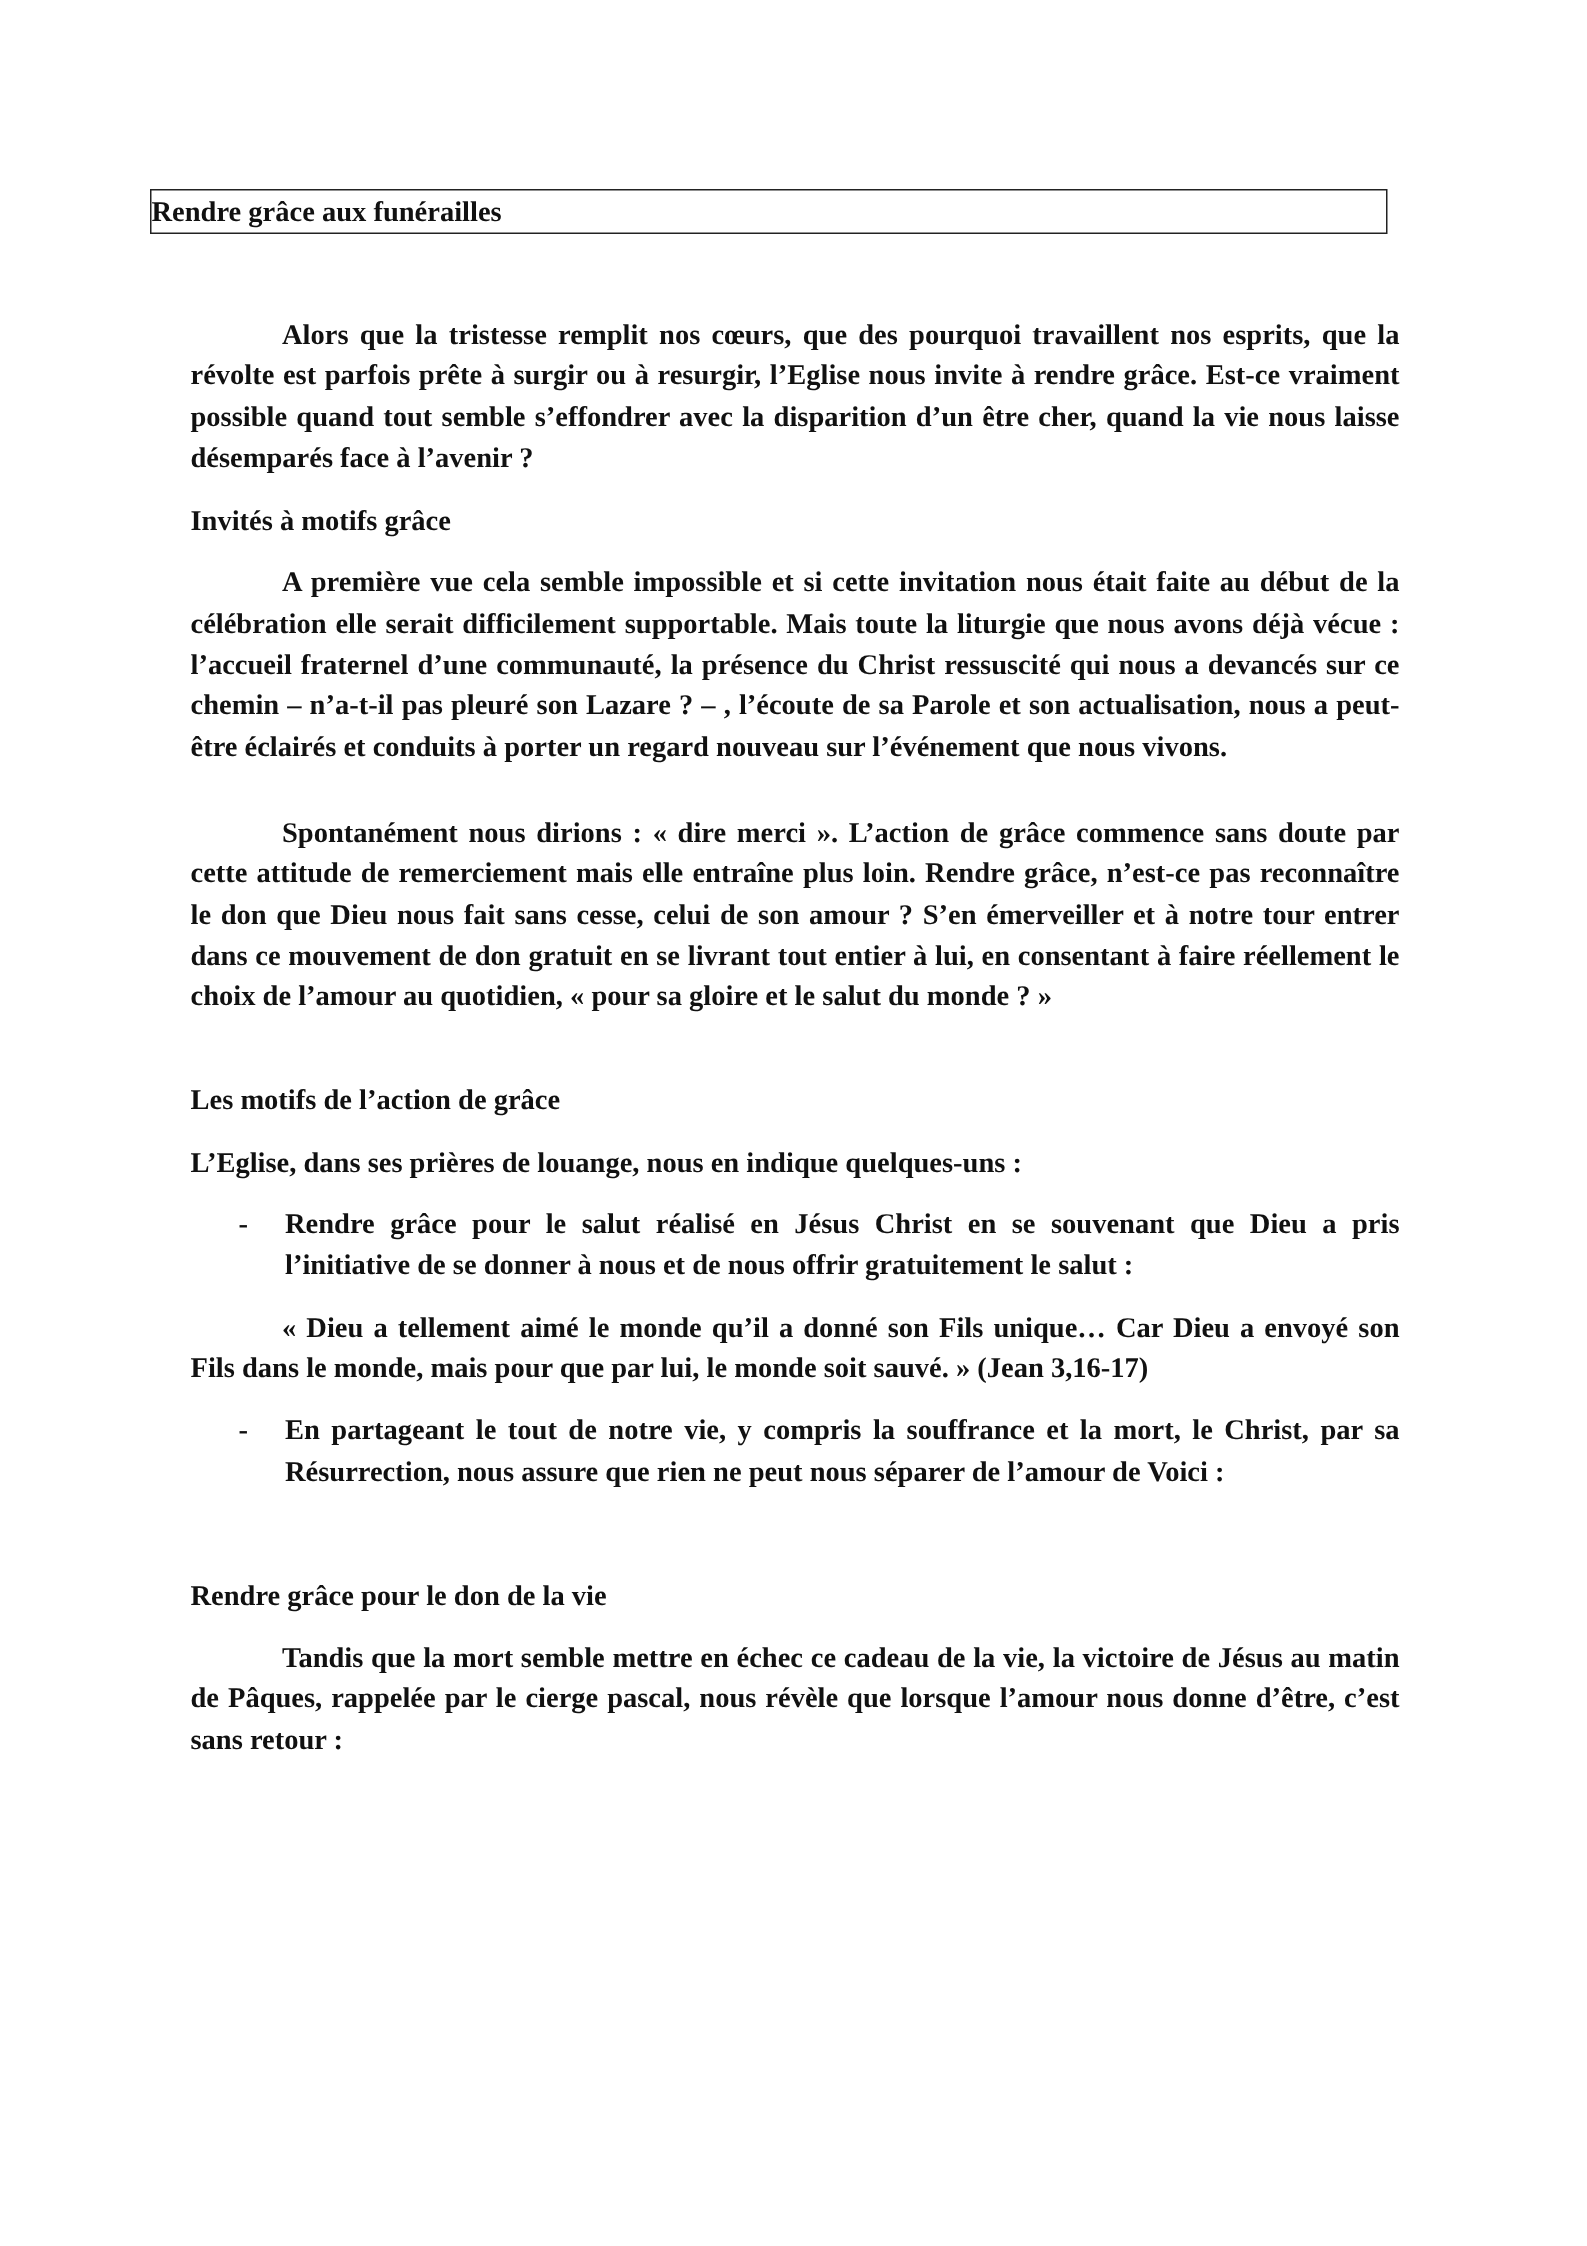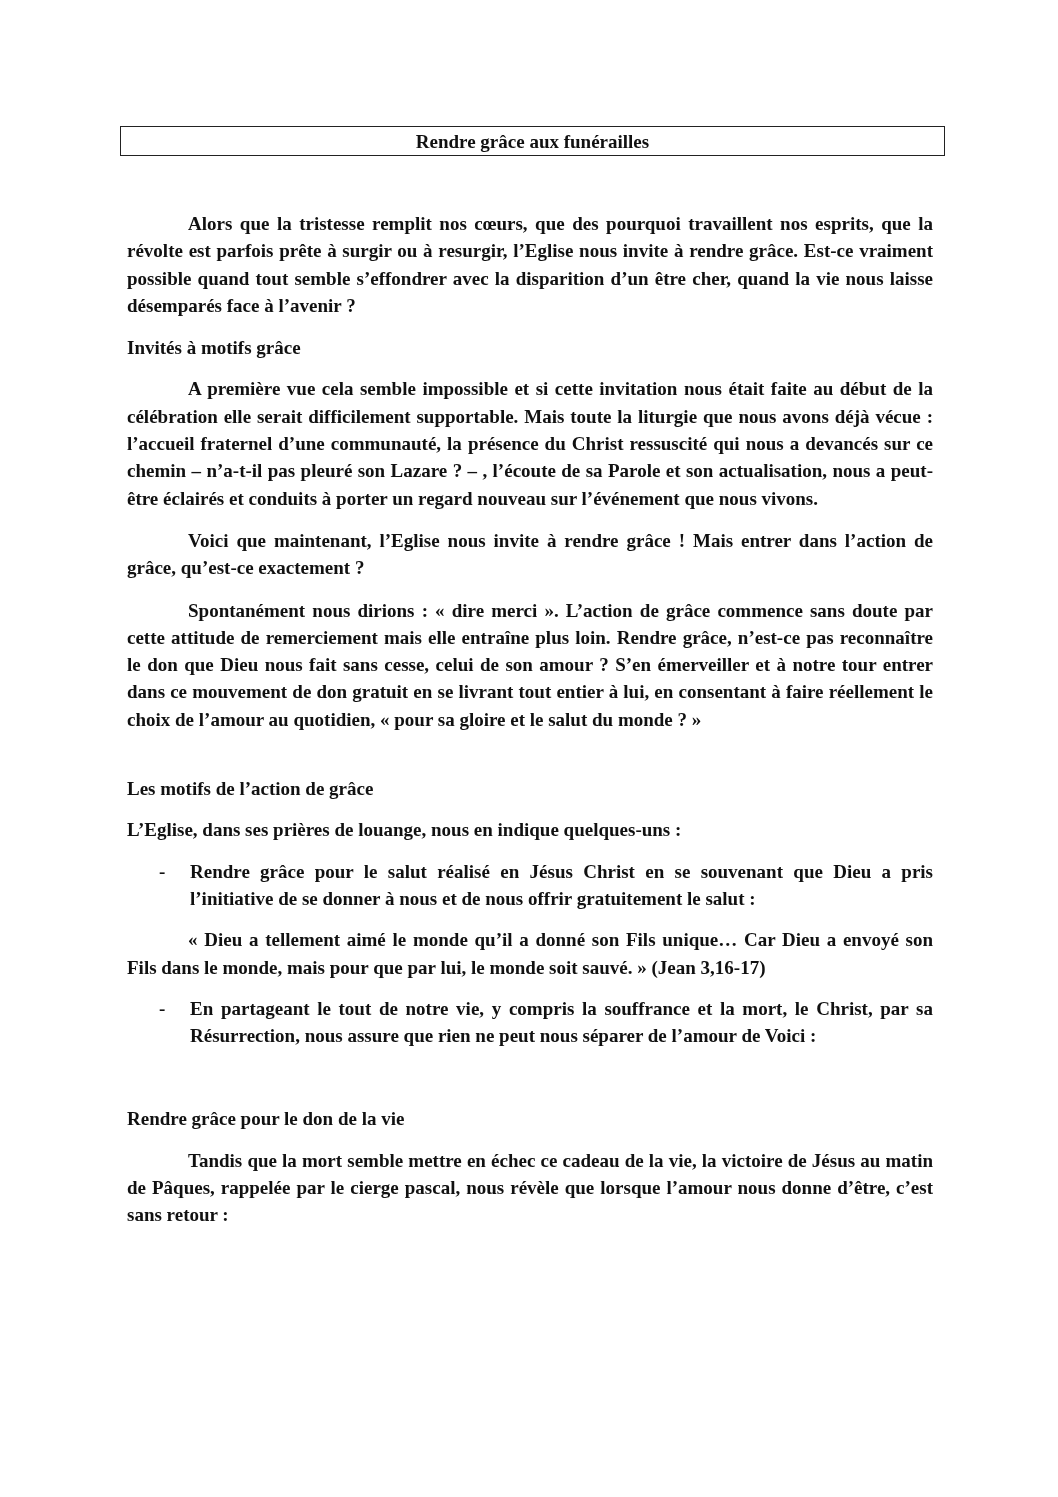--- a/index.html
+++ b/index.html
@@ -3,23 +3,23 @@
 <meta charset="utf-8">
 <style>
   html, body { margin: 0; padding: 0; background: #ffffff; }
   body {
     width: 1058px; height: 1497px; position: relative; overflow: hidden;
     font-family: "Liberation Serif", "DejaVu Serif", serif;
     color: #111111;
   }
   .page { position: absolute; left: 0; top: 0; width: 1058px; height: 1497px; background: #fff; }
   .title-box {
-    position: absolute; left: 120px; top: 126px; width: 825px; height: 30px;
+    position: absolute; left: 100px; top: 126px; width: 825px; height: 30px;
     border: 1px solid #222; box-sizing: border-box;
-    text-align: center; font-weight: bold; font-size: 19px; line-height: 29px;
+    text-align: left; font-weight: bold; font-size: 19px; line-height: 29px;
   }
   .content { position: absolute; left: 127px; top: 210px; width: 806px; }
   p, h2, .bullet { margin: 0; font-size: 19px; line-height: 27.3px; text-align: justify; font-weight: bold; }
   .indent { text-indent: 61px; }
   h2 { font-weight: bold; font-size: 19px; }
   .gap-s { height: 14px; }
   .gap-m { height: 15px; }
   .gap-l { height: 42px; }
   .bullet { display: flex; }
   .bullet .dash { width: 63px; flex: none; padding-left: 32px; box-sizing: border-box; }
@@ -32,21 +32,20 @@
   <div class="title-box">Rendre grâce aux funérailles</div>
 
   <div class="content">
     <p class="indent">Alors que la tristesse remplit nos cœurs, que des pourquoi travaillent nos esprits, que la révolte est parfois prête à surgir ou à resurgir, l’Eglise nous invite à rendre grâce. Est-ce vraiment possible quand tout semble s’effondrer avec la disparition d’un être cher, quand la vie nous laisse désemparés face à l’avenir ?</p>
     <div class="gap-m"></div>
 
     <h2>Invités à motifs grâce</h2>
     <div class="gap-s"></div>
     <p class="indent">A première vue cela semble impossible et si cette invitation nous était faite au début de la célébration elle serait difficilement supportable. Mais toute la liturgie que nous avons déjà vécue : l’accueil fraternel d’une communauté, la présence du Christ ressuscité qui nous a devancés sur ce chemin – n’a-t-il pas pleuré son Lazare ? – , l’écoute de sa Parole et son actualisation, nous a peut-être éclairés et conduits à porter un regard nouveau sur l’événement que nous vivons.</p>
     <div class="gap-m"></div>
-    <p class="indent">Voici que maintenant, l’Eglise nous invite à rendre grâce ! Mais entrer dans l’action de grâce, qu’est-ce exactement ?</p>
     <div class="gap-m"></div>
     <p class="indent">Spontanément nous dirions : « dire merci ». L’action de grâce commence sans doute par cette attitude de remerciement mais elle entraîne plus loin. Rendre grâce, n’est-ce pas reconnaître le don que Dieu nous fait sans cesse, celui de son amour ? S’en émerveiller et à notre tour entrer dans ce mouvement de don gratuit en se livrant tout entier à lui, en consentant à faire réellement le choix de l’amour au quotidien, « pour sa gloire et le salut du monde ? »</p>
     <div class="gap-l"></div>
 
     <h2>Les motifs de l’action de grâce</h2>
     <div class="gap-s"></div>
     <p>L’Eglise, dans ses prières de louange, nous en indique quelques-uns :</p>
     <div class="gap-s"></div>
     <div class="bullet">
       <span class="dash">-</span>

